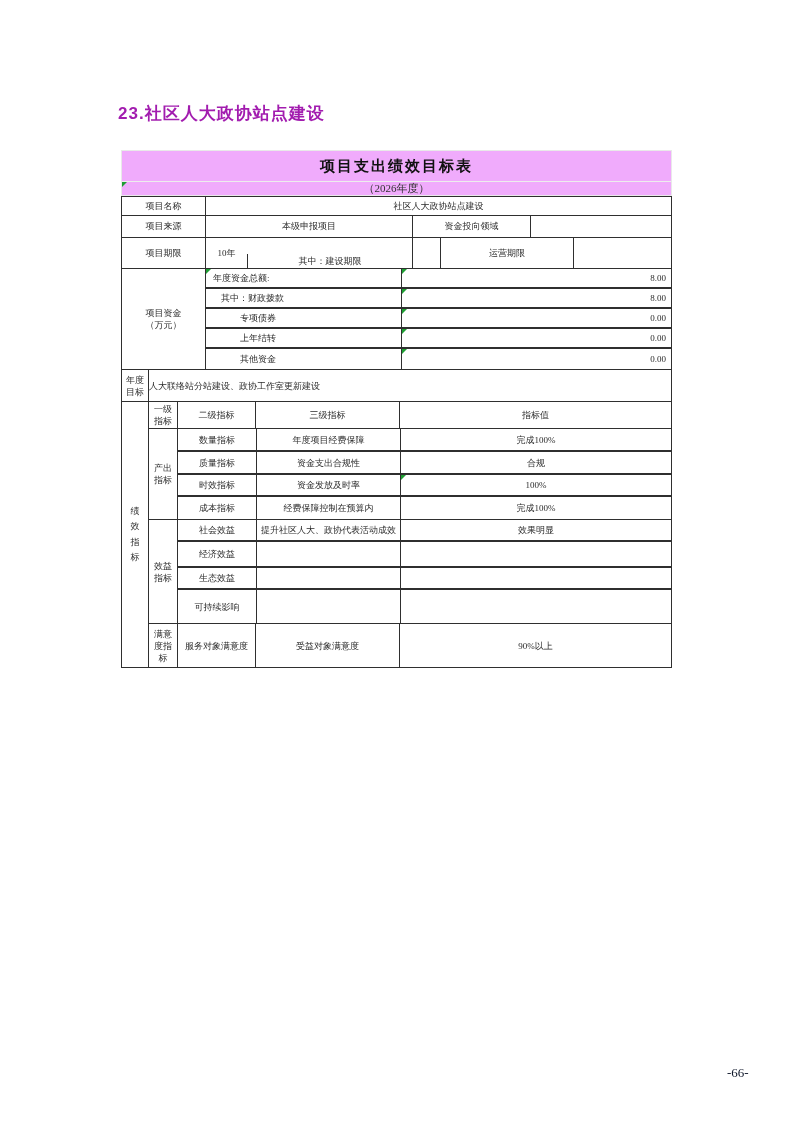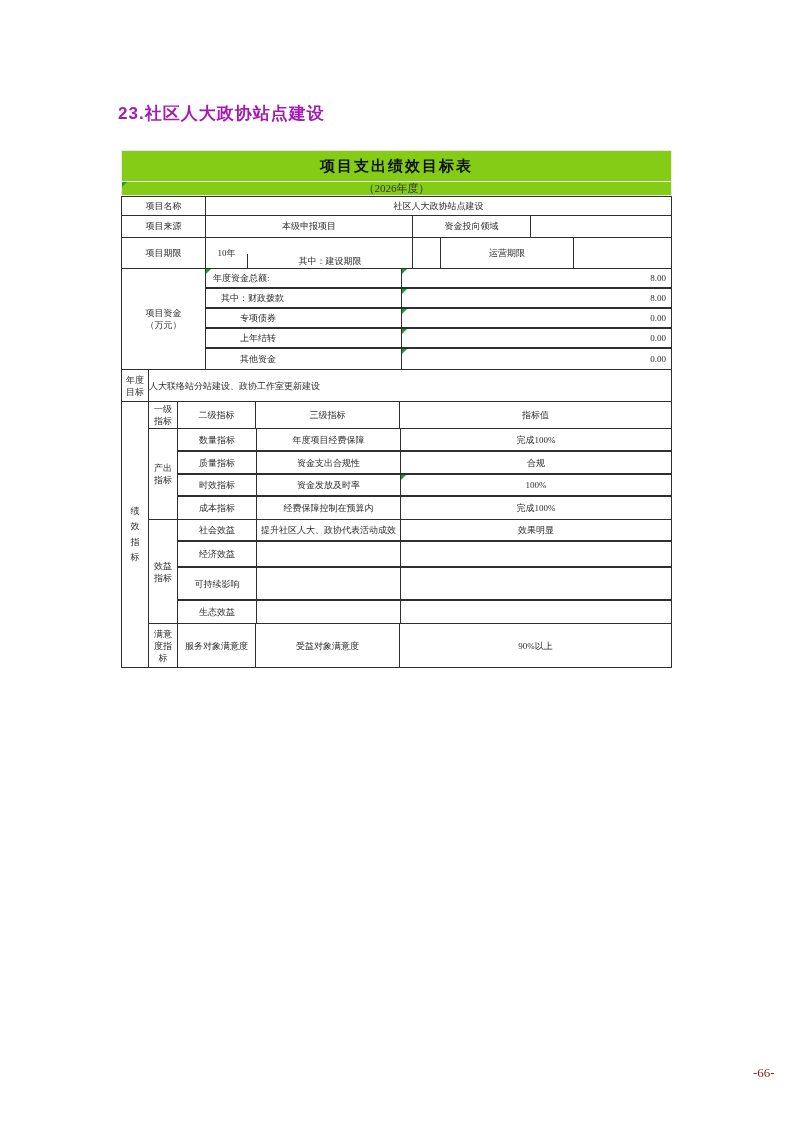--- a/index.html
+++ b/index.html
@@ -6,21 +6,21 @@
   html,body { width:793px; height:1122px; background:#ffffff; overflow:hidden;
               font-family:"Liberation Serif", serif; }
   .page { position:relative; width:793px; height:1122px; background:#fff; }
 
   .heading { position:absolute; left:118px; top:102px; font-size:17px; font-weight:700;
              color:#a21caf; font-family:"Liberation Sans", sans-serif; letter-spacing:1px; }
 
   .sheet { position:absolute; left:121px; top:150px; width:551px; }
 
   
-  .titlebox { border:1px solid #e9e9e9; background:#84cc16; }
+  .titlebox { border:1px solid #e9e9e9; background:#f0abfc; }
   .titlerow { height:30px; display:flex; align-items:center; justify-content:center;
               font-family:"Liberation Sans", sans-serif; font-weight:700; font-size:15px;
               color:#111; letter-spacing:2px; }
   .subtitlerow { height:14px; border-top:1px solid #ededed; display:flex; align-items:center;
                  justify-content:center; font-size:11px; color:#333; position:relative; }
 
   
   .tbl { border:1px solid #2f2f2f; }
   .row { display:flex; align-items:stretch; }
   .stack { display:flex; flex-direction:column; flex:1 1 auto; min-width:0; }
@@ -50,21 +50,21 @@
   .h26{min-height:26px;} .h33{min-height:33px;} .h43{min-height:43px;}
 
   .ind1{padding-left:7px;} .ind2{padding-left:15px;} .ind3{padding-left:34px;}
 
   
   .vtext { display:inline-block; width:1em; word-break:break-all; line-height:1.7; }
 
   .flag { position:absolute; top:0; left:0; width:0; height:0;
           border-left:5px solid #1e9e33; border-bottom:5px solid transparent; }
 
-  .pagenum { position:absolute; left:753px; top:1065px; font-size:13px; color:#7f1d1d;
+  .pagenum { position:absolute; left:727px; top:1065px; font-size:13px; color:#0f172a;
              font-family:"Liberation Serif", serif; }
 </style>
 </head>
 <body>
 
 <div class="page">
 
   <div class="heading">23.社区人大政协站点建设</div>
 
   <div class="sheet">
@@ -181,27 +181,27 @@
                 <div class="row h22">
                   <div class="cell w78">社会效益</div>
                   <div class="cell w144">提升社区人大、政协代表活动成效</div>
                   <div class="cell grow">效果明显</div>
                 </div>
                 <div class="row h26">
                   <div class="cell w78">经济效益</div>
                   <div class="cell w144"></div>
                   <div class="cell grow"></div>
                 </div>
+                <div class="row h22">
+                  <div class="cell w78">生态效益</div>
+                  <div class="cell w144"></div>
+                  <div class="cell grow"></div>
+                </div>
                 <div class="row h33">
                   <div class="cell w78">可持续影响</div>
-                  <div class="cell w144"></div>
-                  <div class="cell grow"></div>
-                </div>
-                <div class="row h22">
-                  <div class="cell w78">生态效益</div>
                   <div class="cell w144"></div>
                   <div class="cell grow"></div>
                 </div>
               </div>
             </div>
 
             <div class="row h43">
               <div class="cell w28">满意度指标</div>
               <div class="cell w78">服务对象满意度</div>
               <div class="cell w144">受益对象满意度</div>

